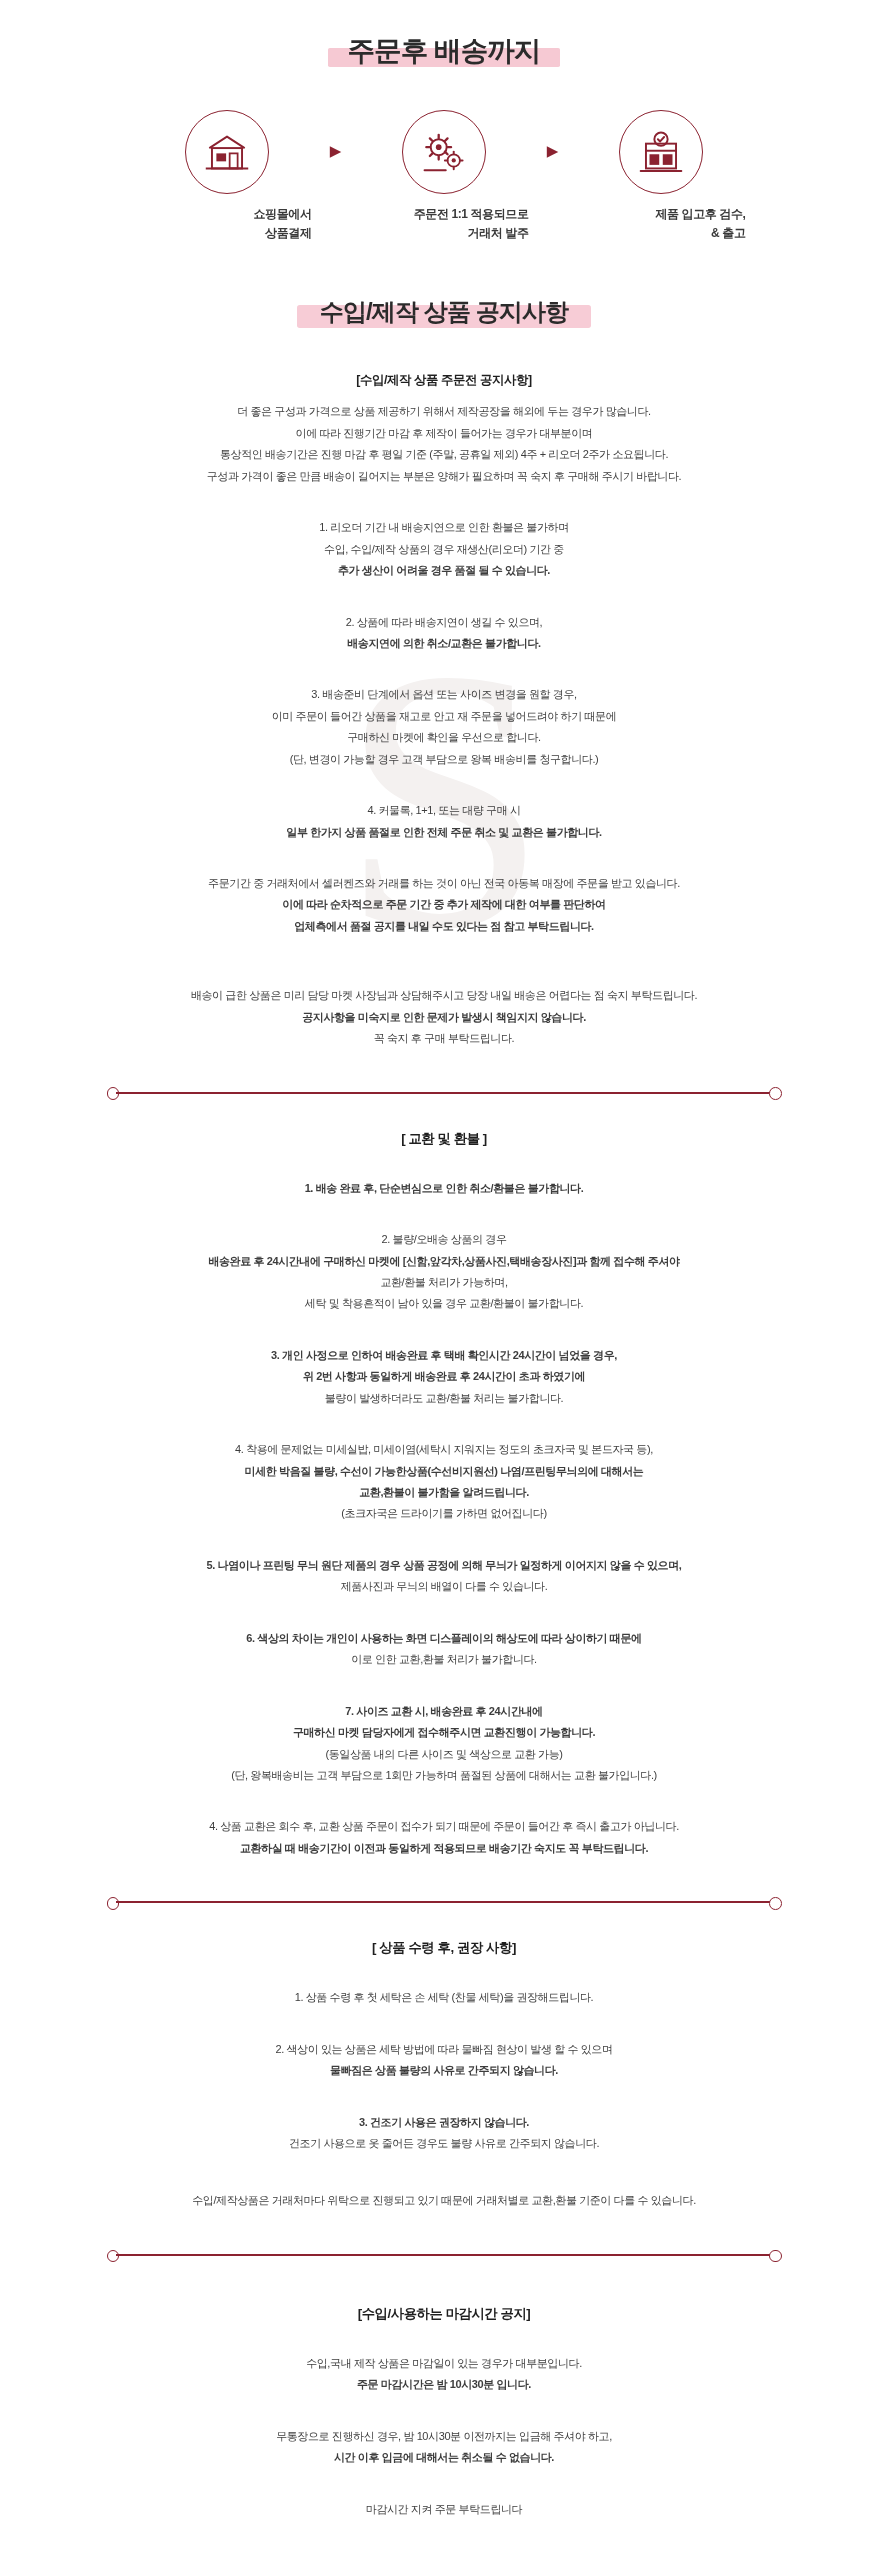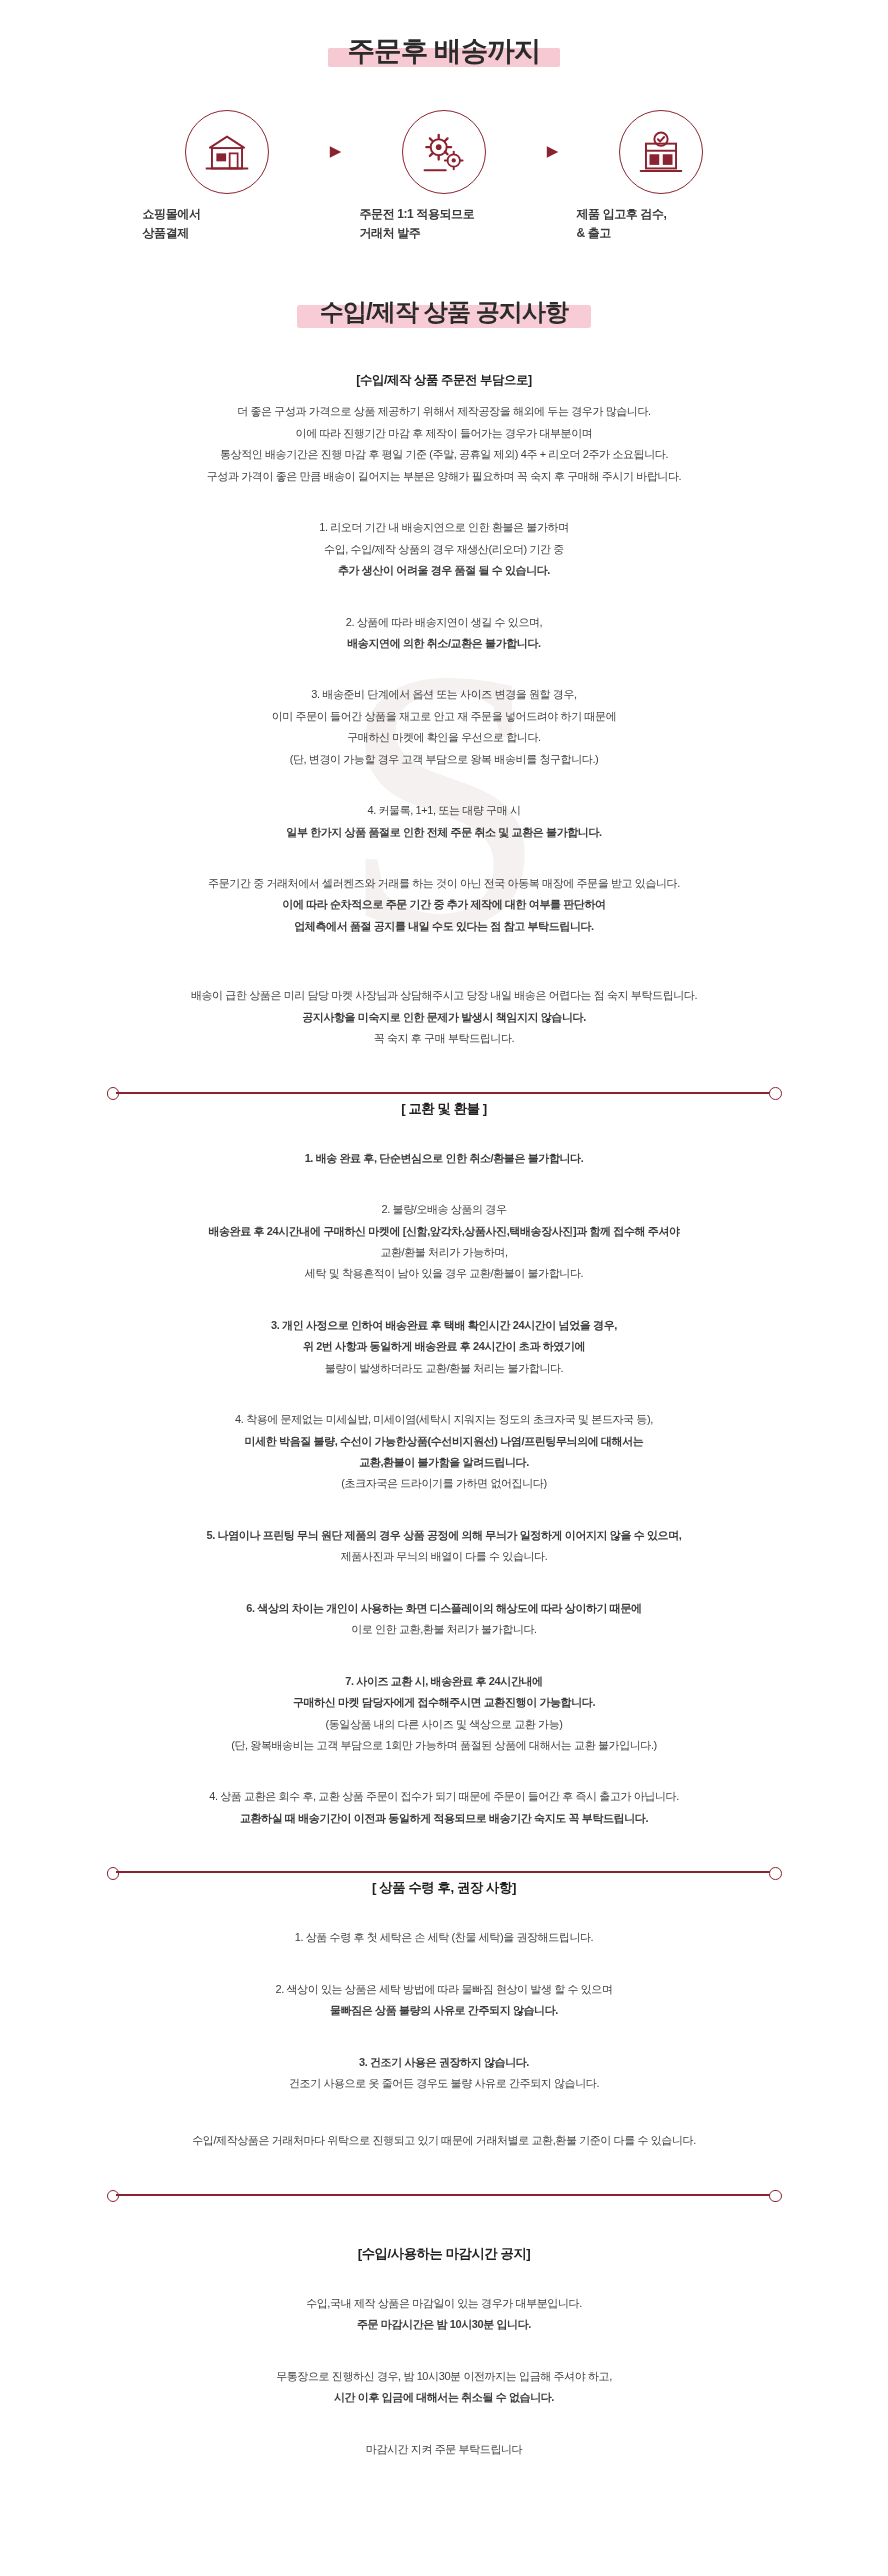--- a/index.html
+++ b/index.html
@@ -54,21 +54,21 @@
   
   .steps {
     margin-top: 34px;
     display: flex;
     justify-content: center;
     align-items: flex-start;
     gap: 0px;
   }
   .step {
     width: 169px;
-    text-align: left;
+    text-align: right;
   }
   .step-circle {
     width: 82px;
     height: 82px;
     border: 1.8px solid #8b2230;
     border-radius: 50%;
     margin: 0 auto;
     display: flex;
     align-items: center;
     justify-content: center;
@@ -183,20 +183,21 @@
     width: 10.7px;
     height: 10.7px;
     border-radius: 50%;
     border: 1.8px solid #8b2230;
     background: #ffffff;
   }
   .divider .dot.l { left: 0; }
   .divider .dot.r { right: 0; }
 
   .sec-title {
+    margin-top: 30px;
     text-align: center;
     font-size: 13.3px;
     font-weight: bold;
     color: #1f1f1f;
     letter-spacing: -0.4px;
   }
   .bottom-space { height: 53px; }
 </style>
 </head>
 <body>
@@ -283,21 +284,21 @@
   <div class="section-head">
     <div class="hl-wrap">
       <span class="hl-bar"></span>
       <span class="hl-text">수입/제작 상품 공지사항</span>
     </div>
   </div>
 
   <div class="content">
 
     <div class="block first">
-      <div class="blk-title">[수입/제작 상품 주문전 부담으로]</div>
+      <div class="blk-title">[수입/제작 상품 주문전 공지사항]</div>
       <p class="line">더 좋은 구성과 가격으로 상품 제공하기 위해서 제작공장을 해외에 두는 경우가 많습니다.</p>
       <p class="line">이에 따라 진행기간 마감 후 제작이 들어가는 경우가 대부분이며</p>
       <p class="line">통상적인 배송기간은 진행 마감 후 평일 기준 (주말, 공휴일 제외) 4주 + 리오더 2주가 소요됩니다.</p>
       <p class="line">구성과 가격이 좋은 만큼 배송이 길어지는 부분은 양해가 필요하며 꼭 숙지 후 구매해 주시기 바랍니다.</p>
     </div>
 
     <div class="block">
       <p class="line">1. 리오더 기간 내 배송지연으로 인한 환불은 불가하며</p>
       <p class="line">수입, 수입/제작 상품의 경우 재생산(리오더) 기간 중</p>
       <p class="line red">추가 생산이 어려울 경우 품절 될 수 있습니다.</p>

